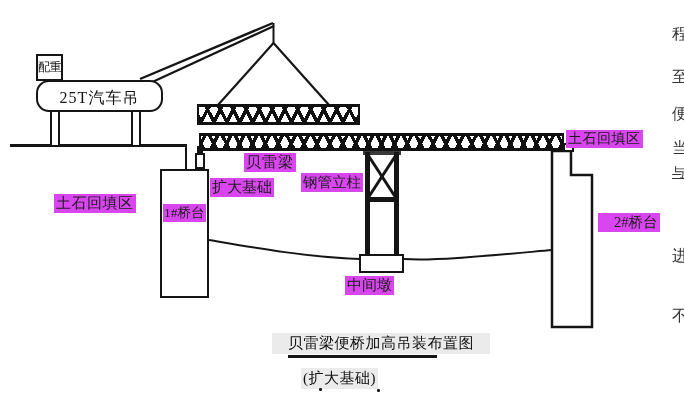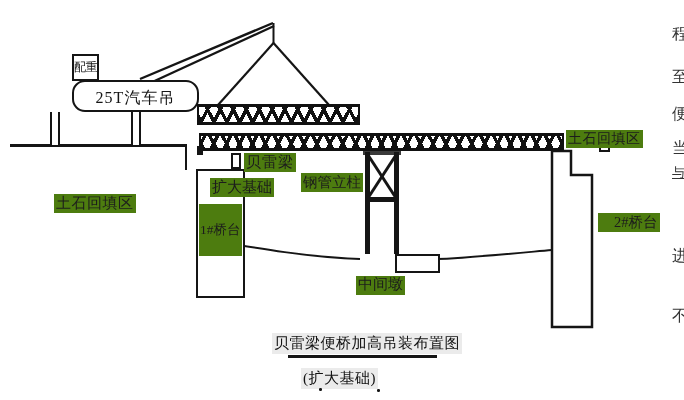--- a/index.html
+++ b/index.html
@@ -2,36 +2,36 @@
 <html><head>
 <meta charset="utf-8">
 <style>
   html,body{margin:0;padding:0;background:#fff;}
   #canvas{
     position:relative;width:684px;height:400px;background:#fff;overflow:hidden;
     font-family:"Liberation Serif","DejaVu Serif",serif;color:#151515;
   }
   svg.overlay{position:absolute;left:0;top:0;}
   
-  .box{position:absolute;background:#fff;border:2.5px solid #151515;box-sizing:border-box;margin-left:36px;}
+  .box{position:absolute;background:#fff;border:2.5px solid #151515;box-sizing:border-box;}
   .bar{position:absolute;background:#151515;}
   
   .leg{position:absolute;box-sizing:border-box;border-left:2.5px solid #151515;border-right:2.5px solid #151515;background:#fff;}
   
   .truss{
     position:absolute;box-sizing:border-box;
     border:3px solid #111;border-left-width:2.5px;border-right-width:2.5px;
     background-image:
       repeating-linear-gradient(63deg,#111 0 3.5px,rgba(0,0,0,0) 3.5px 11.5px),
       repeating-linear-gradient(-63deg,#111 0 3.5px,rgba(0,0,0,0) 3.5px 11.5px);
     background-color:#fff;
   }
   
   .label{
-    position:absolute;background:#4d7c0f;color:#1c1c1c;
+    position:absolute;background:#d946ef;color:#1c1c1c;
     font-size:15px;line-height:1.15;padding:1px 2px;white-space:nowrap;
   }
   .caption{position:absolute;background:#ebebeb;color:#111;white-space:nowrap;}
   .dot{position:absolute;width:2.5px;height:2.5px;background:#151515;border-radius:50%;}
   
   #right-text-clip{position:absolute;left:672px;top:0;width:12px;height:400px;overflow:hidden;}
   #right-text-clip span{position:absolute;left:0;font-size:16px;color:#333;white-space:nowrap;
     font-family:"Liberation Serif","DejaVu Serif",serif;}
 </style>
 </head>
@@ -71,41 +71,41 @@
   <div class="leg" style="left:131px;top:112px;width:10px;height:33px;"></div>
 
   <div class="truss" style="left:197px;top:104px;width:163px;height:21px;"></div>
 
   <div class="truss" style="left:199px;top:133px;width:365px;height:18px;"></div>
 
   <div class="box" style="left:195px;top:153px;width:10px;height:16px;border-width:2px;"></div>
   <div class="bar" style="left:196.5px;top:146px;width:6px;height:9px;"></div>
 
   <div class="box" style="left:160px;top:169px;width:49px;height:129px;">
-    <div class="label" style="position:absolute;left:1px;top:33px;font-size:13.5px;padding:18px 1px;">1#桥台</div>
+    <div class="label" style="position:absolute;left:1px;top:33px;font-size:13.5px;padding:1px 1px;">1#桥台</div>
   </div>
 
   <div class="bar" style="left:363px;top:151px;width:38px;height:4px;background:#3a3a3a;"></div>
   <div class="bar" style="left:365px;top:152px;width:5px;height:102px;"></div>
   <div class="bar" style="left:394px;top:152px;width:5px;height:102px;"></div>
   <div class="bar" style="left:365px;top:197px;width:34px;height:4.5px;"></div>
 
   <div class="box" style="left:359px;top:254px;width:45px;height:19px;"></div>
 
   <div class="box" style="left:563px;top:143px;width:11px;height:9px;border-width:2px;"></div>
 
   <div class="label" style="left:54px;top:194px;letter-spacing:0.5px;">土石回填区</div>
   <div class="label" style="left:244px;top:153px;letter-spacing:1px;">贝雷梁</div>
   <div class="label" style="left:301px;top:173px;font-size:14.5px;">钢管立柱</div>
   <div class="label" style="left:210px;top:178px;">扩大基础</div>
   <div class="label" style="left:566px;top:130px;font-size:14px;letter-spacing:0.5px;">土石回填区</div>
   <div class="label" style="left:598px;top:213px;font-size:14.5px;padding-left:16px;">2#桥台</div>
-  <div class="label" style="left:356px;top:276px;font-family:Liberation Mono, monospace;">中间墩</div>
+  <div class="label" style="left:345px;top:276px;">中间墩</div>
 
-  <div class="caption" style="left:272px;top:333px;font-size:15px;letter-spacing:0.5px;padding:1px 2px;">贝雷梁便桥加高吊装布置图</div>
+  <div class="caption" style="left:272px;top:333px;font-size:15px;letter-spacing:0.5px;padding:1px 16px;">贝雷梁便桥加高吊装布置图</div>
   <div class="bar" style="left:288px;top:355px;width:149px;height:3px;"></div>
   <div class="caption" style="left:301px;top:368px;font-size:15px;letter-spacing:0.5px;padding:1px 2px;">(扩大基础)</div>
   <div class="dot" style="left:319px;top:388px;"></div>
   <div class="dot" style="left:377px;top:389px;"></div>
 
   <div id="right-text-clip">
     <span style="top:24px;">程</span>
     <span style="top:67px;">至</span>
     <span style="top:104px;">便</span>
     <span style="top:138px;">当</span>

